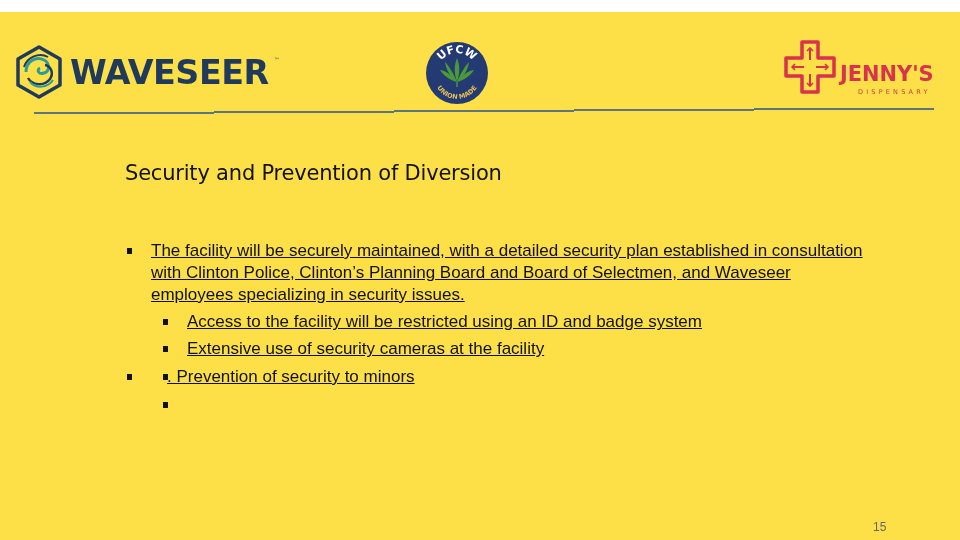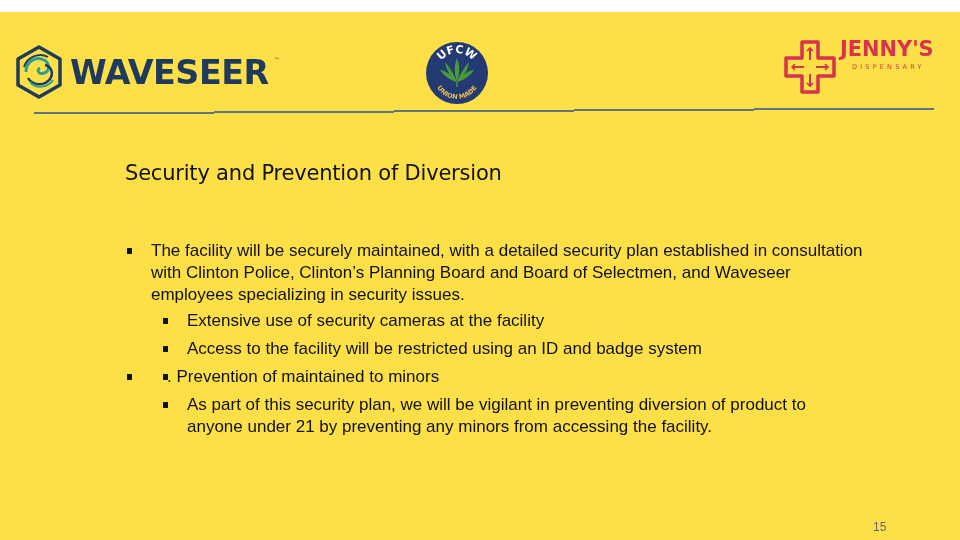--- a/index.html
+++ b/index.html
@@ -52,21 +52,21 @@
     .logo-ufcw {
       position: absolute;
       left: 424px; top: 28px;
       width: 66px; height: 66px;
     }
     .logo-jennys {
       position: absolute;
       left: 782px; top: 26px;
       height: 58px;
       display: flex;
-      align-items: flex-start;
+      align-items: flex-end;
     }
     .jennys-text {
       display: flex;
       flex-direction: column;
       margin-left: 2px;
     }
     .jennys-name {
       font-family: "DejaVu Sans", "Liberation Sans", sans-serif;
       font-weight: bold;
       font-size: 22px;
@@ -75,21 +75,21 @@
       letter-spacing: 0px;
       transform: scaleX(0.95);
       transform-origin: left center;
     }
     .jennys-sub {
       font-family: "DejaVu Sans", "Liberation Sans", sans-serif;
       font-size: 6.5px;
       color: #d8324e;
       letter-spacing: 3.2px;
       margin-top: 3px;
-      margin-left: 12px;
+      margin-left: 18px;
     }
     
     .divider-seg {
       position: absolute;
       height: 2px;
       background: #5f7480;
     }
     
     .title {
       position: absolute;
@@ -196,40 +196,39 @@
   <div>
     <div class="divider-seg" style="left:34px; top:100px; width:180px;"></div>
     <div class="divider-seg" style="left:214px; top:99px; width:180px;"></div>
     <div class="divider-seg" style="left:394px; top:98px; width:180px;"></div>
     <div class="divider-seg" style="left:574px; top:97px; width:180px;"></div>
     <div class="divider-seg" style="left:754px; top:96px; width:180px;"></div>
   </div>
 
   <div class="title">Security and Prevention of Diversion</div>
 
-  <ul class="body" style="padding:0;">
+  <ul class="body" style="padding:0;text-decoration:underline;">
     <li class="b1">
       <span class="bullet"></span>
       <span class="b1-text">The facility will be securely maintained, with a detailed security plan established in consultation with Clinton Police, Clinton’s Planning Board and Board of Selectmen, and Waveseer employees specializing in security issues.</span>
     </li>
+    <li class="b2">
+      <span class="bullet"></span>
+      <span>Access to the facility will be restricted using an ID and badge system</span>
+    </li>
     <li class="b2" style="margin-top:-1px;">
       <span class="bullet"></span>
       <span>Extensive use of security cameras at the facility</span>
     </li>
-    <li class="b2">
-      <span class="bullet"></span>
-      <span>Access to the facility will be restricted using an ID and badge system</span>
-    </li>
     <li class="b2" style="padding-right:20px;">
       <span class="bullet"></span>
     </li>
     <li class="b1">
       <span class="bullet"></span>
-      <span class="b1-text" style="padding-left:16px;">. Prevention of maintained to minors</span>
+      <span class="b1-text" style="padding-left:16px;">. Prevention of security to minors</span>
     </li>
     <li class="b2" style="padding-right:40px;">
       <span class="bullet"></span>
-      <span>As part of this security plan, we will be vigilant in preventing diversion of product to anyone under 21 by preventing any minors from accessing the facility.</span>
     </li>
   </ul>
 
   <div class="page-number">15</div>
 </div>
 
 </body></html>

